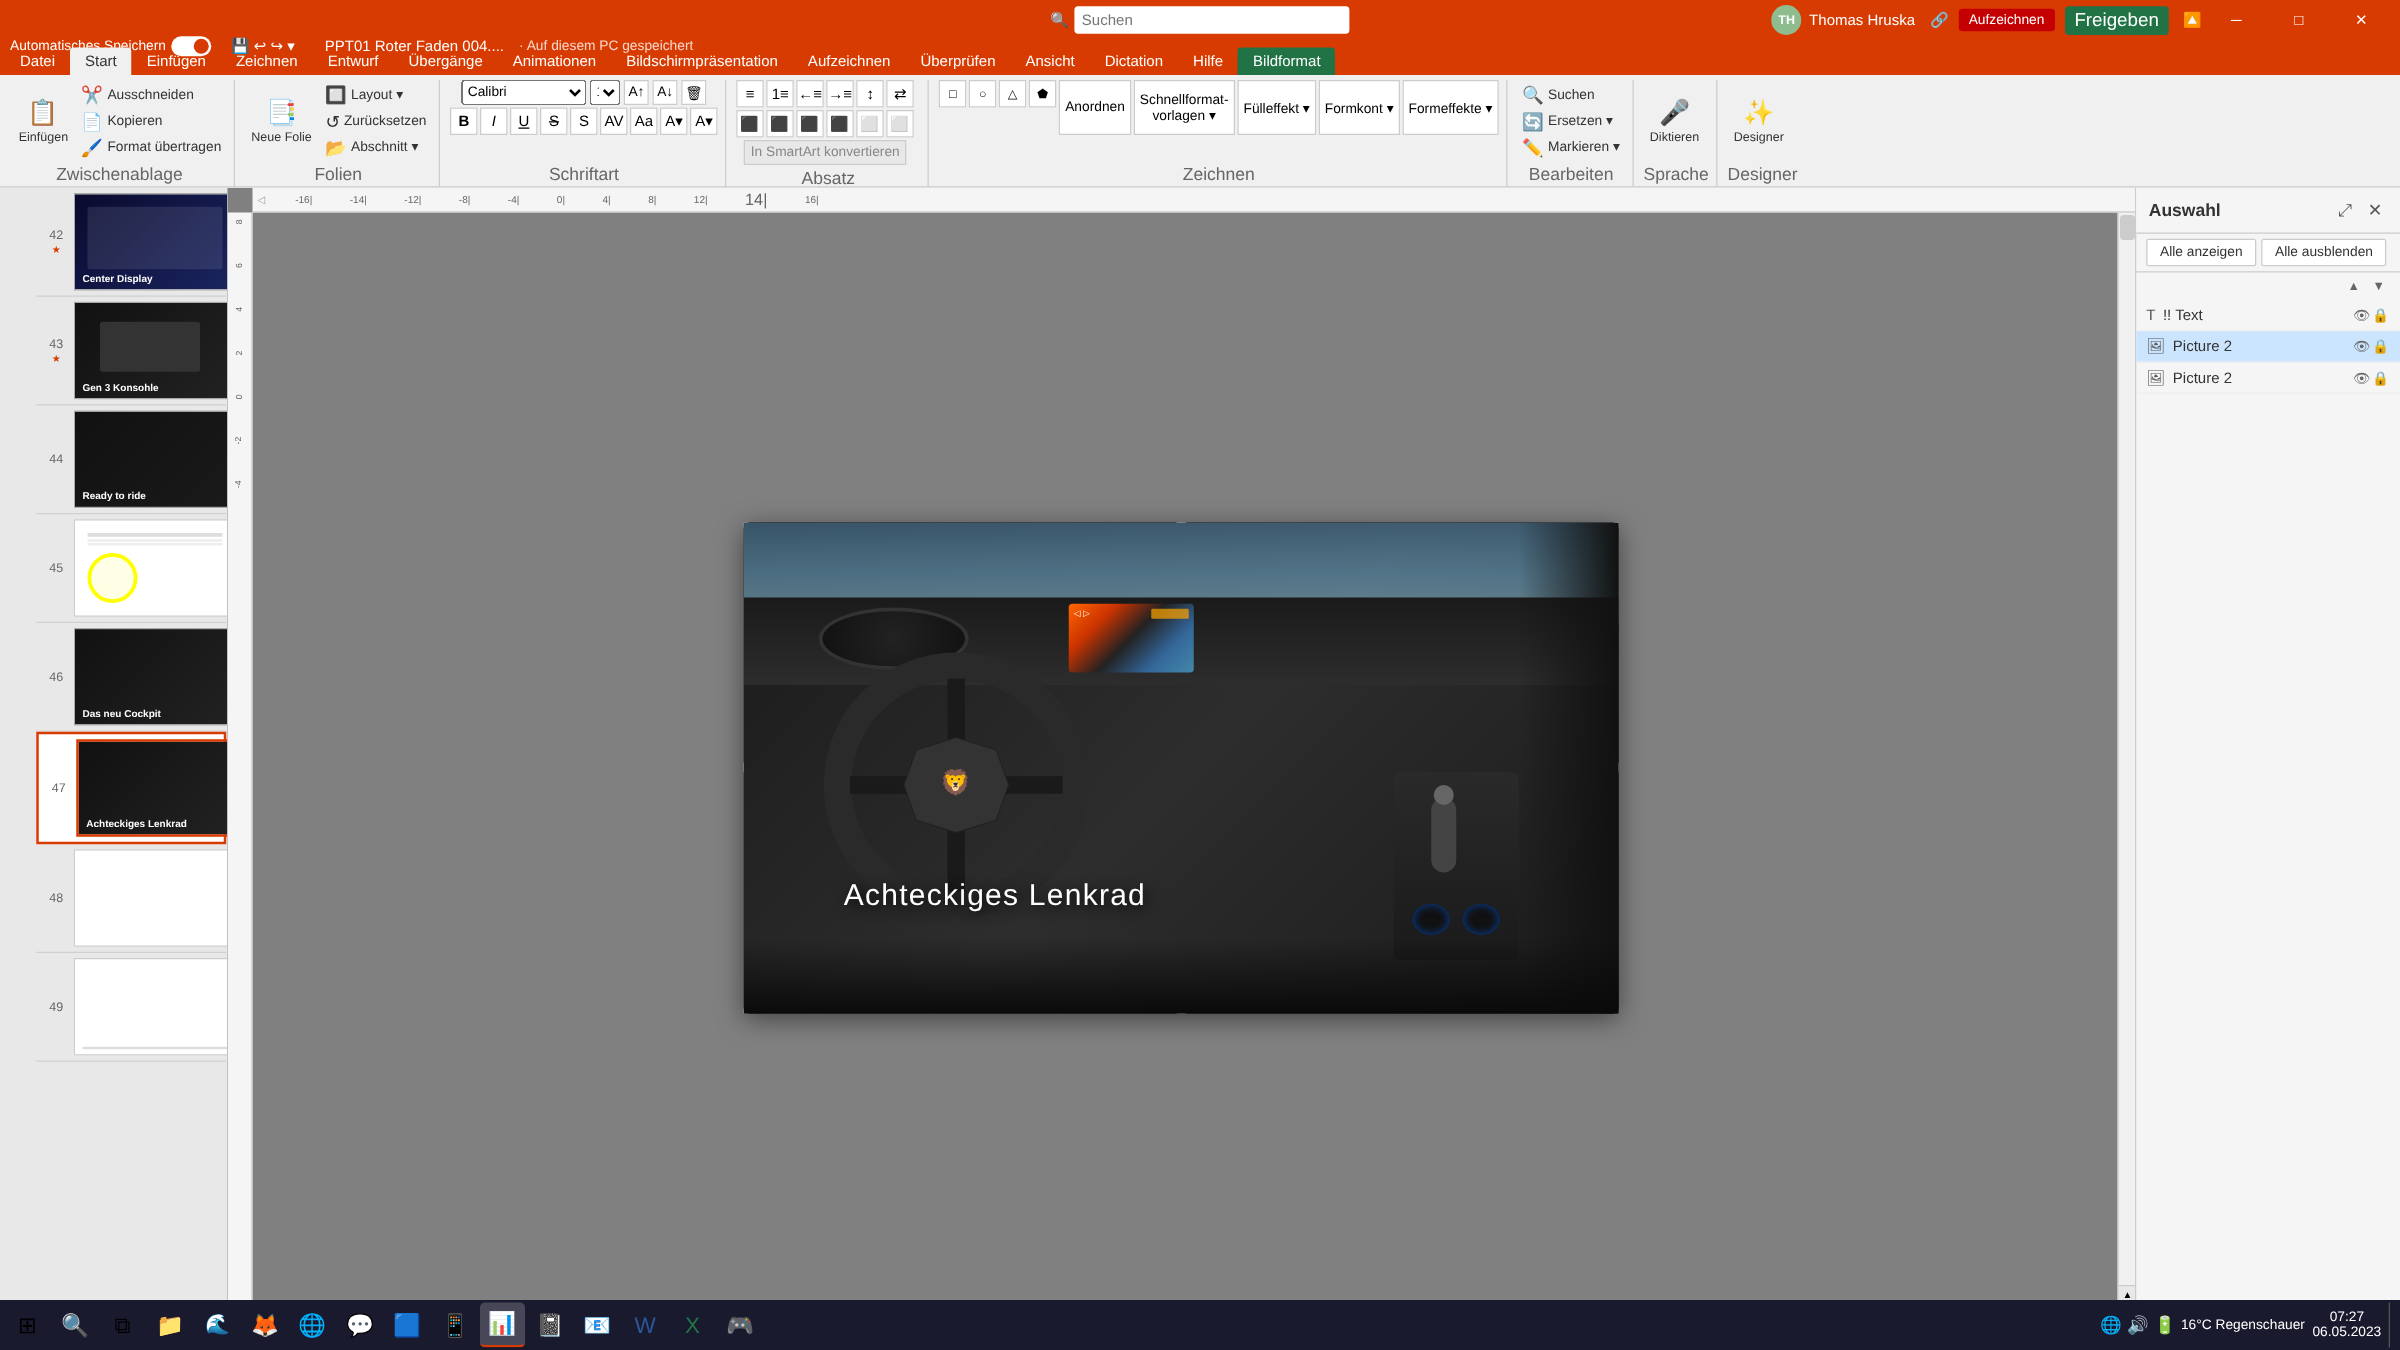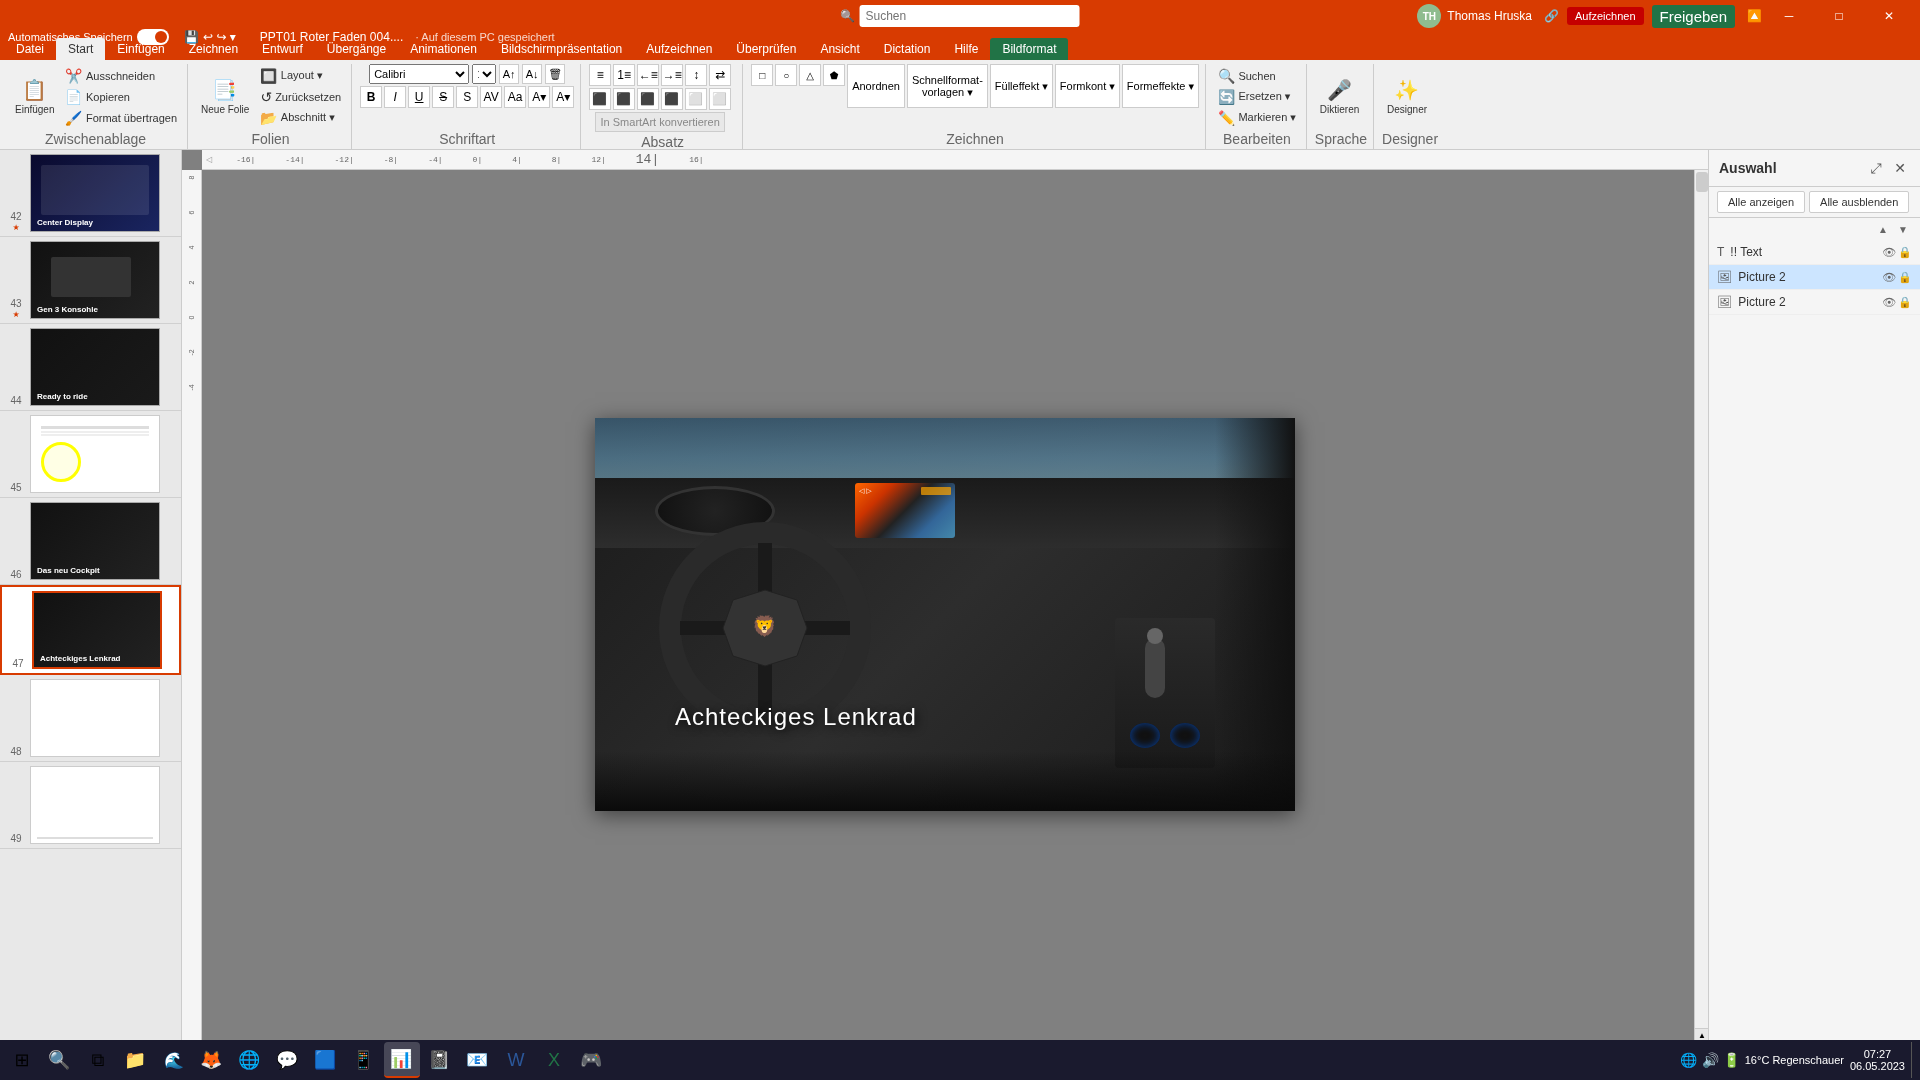--- a/index.html
+++ b/index.html
@@ -108,25 +108,26 @@
       width: 182px;
       background: #e8e8e8;
       border-right: 1px solid #ccc;
       overflow-y: auto;
       display: flex;
       flex-direction: column;
       gap: 0;
     }
     .slide-item {
       display: flex;
-      align-items: flex-end;
+      align-items: center;
       padding: 4px 6px;
       gap: 4px;
       cursor: pointer;
       border-bottom: 1px solid #d0d0d0;
+      margin-left: 29px;
     }
     .slide-item.active { background: #fff; border: 2px solid #d83b01; }
     .slide-num {
       font-size: 10px;
       color: #666;
       min-width: 20px;
       display: flex;
       flex-direction: column;
       align-items: center;
       gap: 1px;
@@ -614,21 +615,21 @@
       <div class="slide-thumb thumb-49" style="background:white;border:1px solid #ccc;">
         <div style="position:absolute;bottom:4px;left:6px;right:6px;height:2px;background:#ddd;"></div>
       </div>
     </div>
   </div>
 
   <div id="canvas-area">
 
     <div id="ruler-top">
       <span style="font-size:8px;color:#999;padding:0 4px;">◁</span>
-      <div style="display:flex;flex:1;align-items:center;font-family:Liberation Mono, monospace;">
+      <div style="display:flex;flex:1;align-items:center;">
         <span style="font-size:8px;color:#666;margin-left:20px;">-16|</span>
         <span style="font-size:8px;color:#666;margin-left:30px;">-14|</span>
         <span style="font-size:8px;color:#666;margin-left:30px;">-12|</span>
         <span style="font-size:8px;color:#666;margin-left:30px;">-8|</span>
         <span style="font-size:8px;color:#666;margin-left:30px;">-4|</span>
         <span style="font-size:8px;color:#666;margin-left:30px;">0|</span>
         <span style="font-size:8px;color:#666;margin-left:30px;">4|</span>
         <span style="font-size:8px;color:#666;margin-left:30px;">8|</span>
         <span style="font-size:8px;color:#666;margin-left:30px;">12|</span>
         <span style="font-size:13px;color:#666;margin-left:30px;text-align:right;">14|</span>

